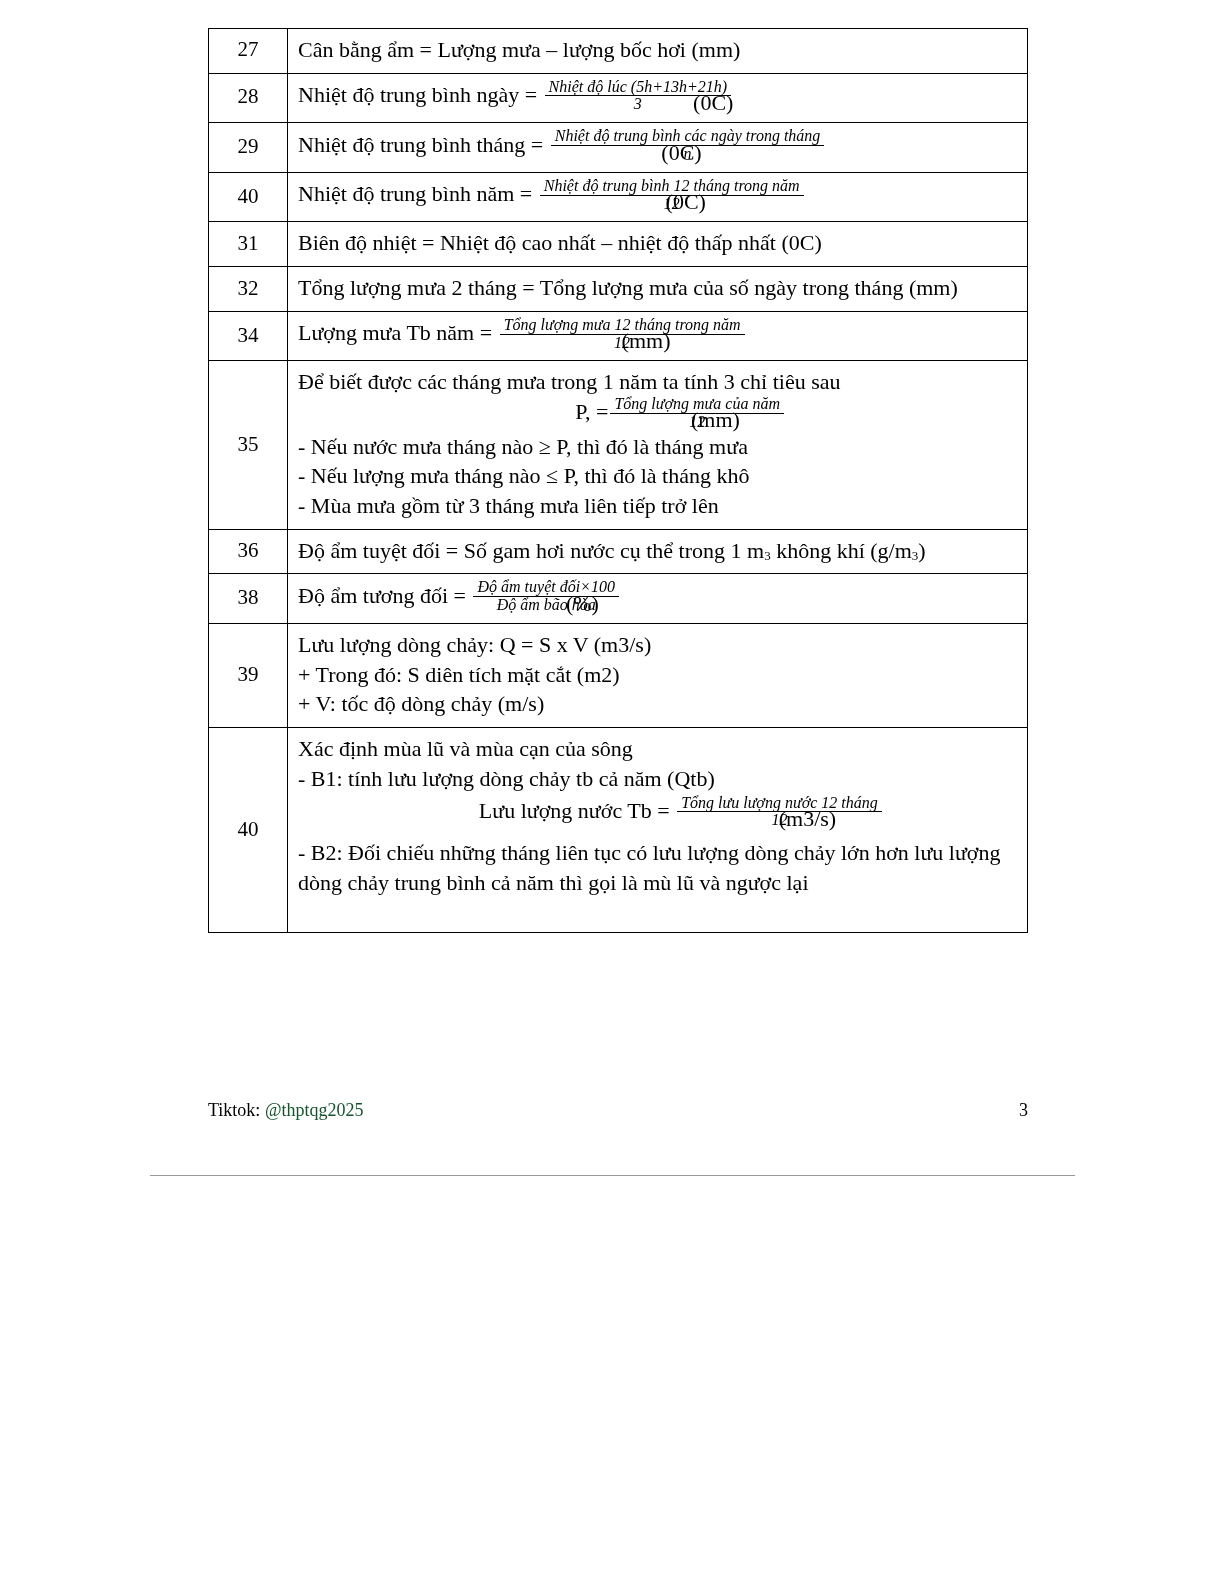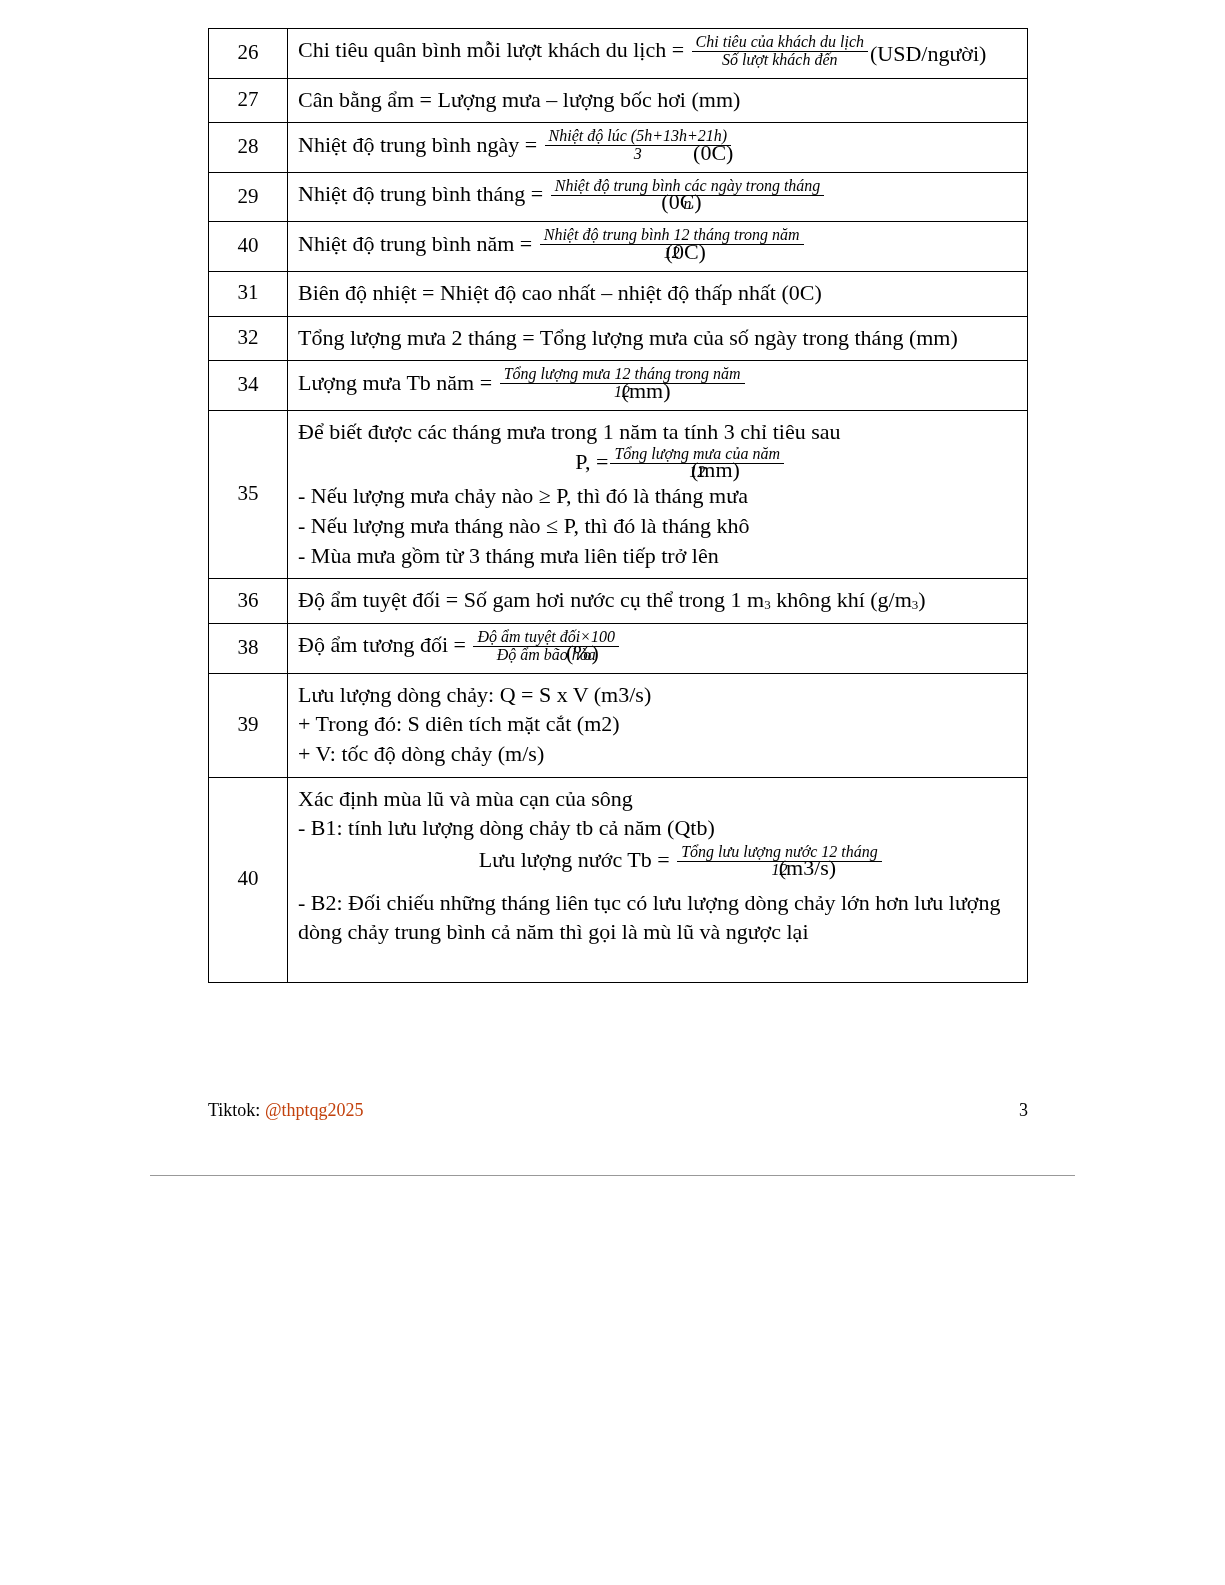--- a/index.html
+++ b/index.html
@@ -110,21 +110,21 @@
     top: 1100px;
     width: 820px;
     font-size: 18px;
   }
   .footer .left {
     position: absolute;
     left: 0;
     top: 0;
   }
   .footer .handle {
-    color: #c2410c;
+    color: #14532d;
   }
   .footer .right {
     position: absolute;
     right: 0;
     top: 0;
     font-size: 18px;
   }
   .hr-bottom {
     position: absolute;
     left: 150px;
@@ -135,32 +135,20 @@
 </style>
 </head>
 <body>
 
 <div class="page">
 
   <div class="sheet">
     <table class="formula-table">
       <tbody>
 
-        <tr>
-          <td class="idx">26</td>
-          <td class="body">
-            <span class="line">
-              <span>Chi tiêu quân bình mỗi lượt khách du lịch =</span>
-              <span class="frac">
-                <span class="num">Chi tiêu của khách du lịch</span>
-                <span class="den">Số lượt khách đến</span>
-              </span><span class="unit-inline" style="margin-left:0; top:4px;">(USD/người)</span>
-            </span>
-          </td>
-        </tr>
 
         <tr>
           <td class="idx">27</td>
           <td class="body">Cân bằng ẩm = Lượng mưa – lượng bốc hơi (mm)</td>
         </tr>
 
         <tr>
           <td class="idx">28</td>
           <td class="body">
             <span class="line">
@@ -226,21 +214,21 @@
         <tr class="row35">
           <td class="idx">35</td>
           <td class="body">
             <div>Để biết được các tháng mưa trong 1 năm ta tính 3 chỉ tiêu sau</div>
             <div class="center-line">
               <span>P, =</span><span class="frac">
                 <span class="num">Tổng lượng mưa của năm</span>
                 <span class="den">12</span>
               </span><span class="unit-inline2" style="margin-left:-95px;">(mm)</span>
             </div>
-            <div>- Nếu lượng mưa chảy nào ≥ P, thì đó là tháng mưa</div>
+            <div>- Nếu nước mưa tháng nào ≥ P, thì đó là tháng mưa</div>
             <div>- Nếu lượng mưa tháng nào ≤ P, thì đó là tháng khô</div>
             <div>- Mùa mưa gồm từ 3 tháng mưa liên tiếp trở lên</div>
           </td>
         </tr>
 
         <tr>
           <td class="idx">36</td>
           <td class="body">
             <span>Độ ẩm tuyệt đối = Số gam hơi nước cụ thể trong 1 m</span><span class="sub">3</span><span> không khí (g/m</span><span class="sub">3</span><span>)</span>
           </td>

